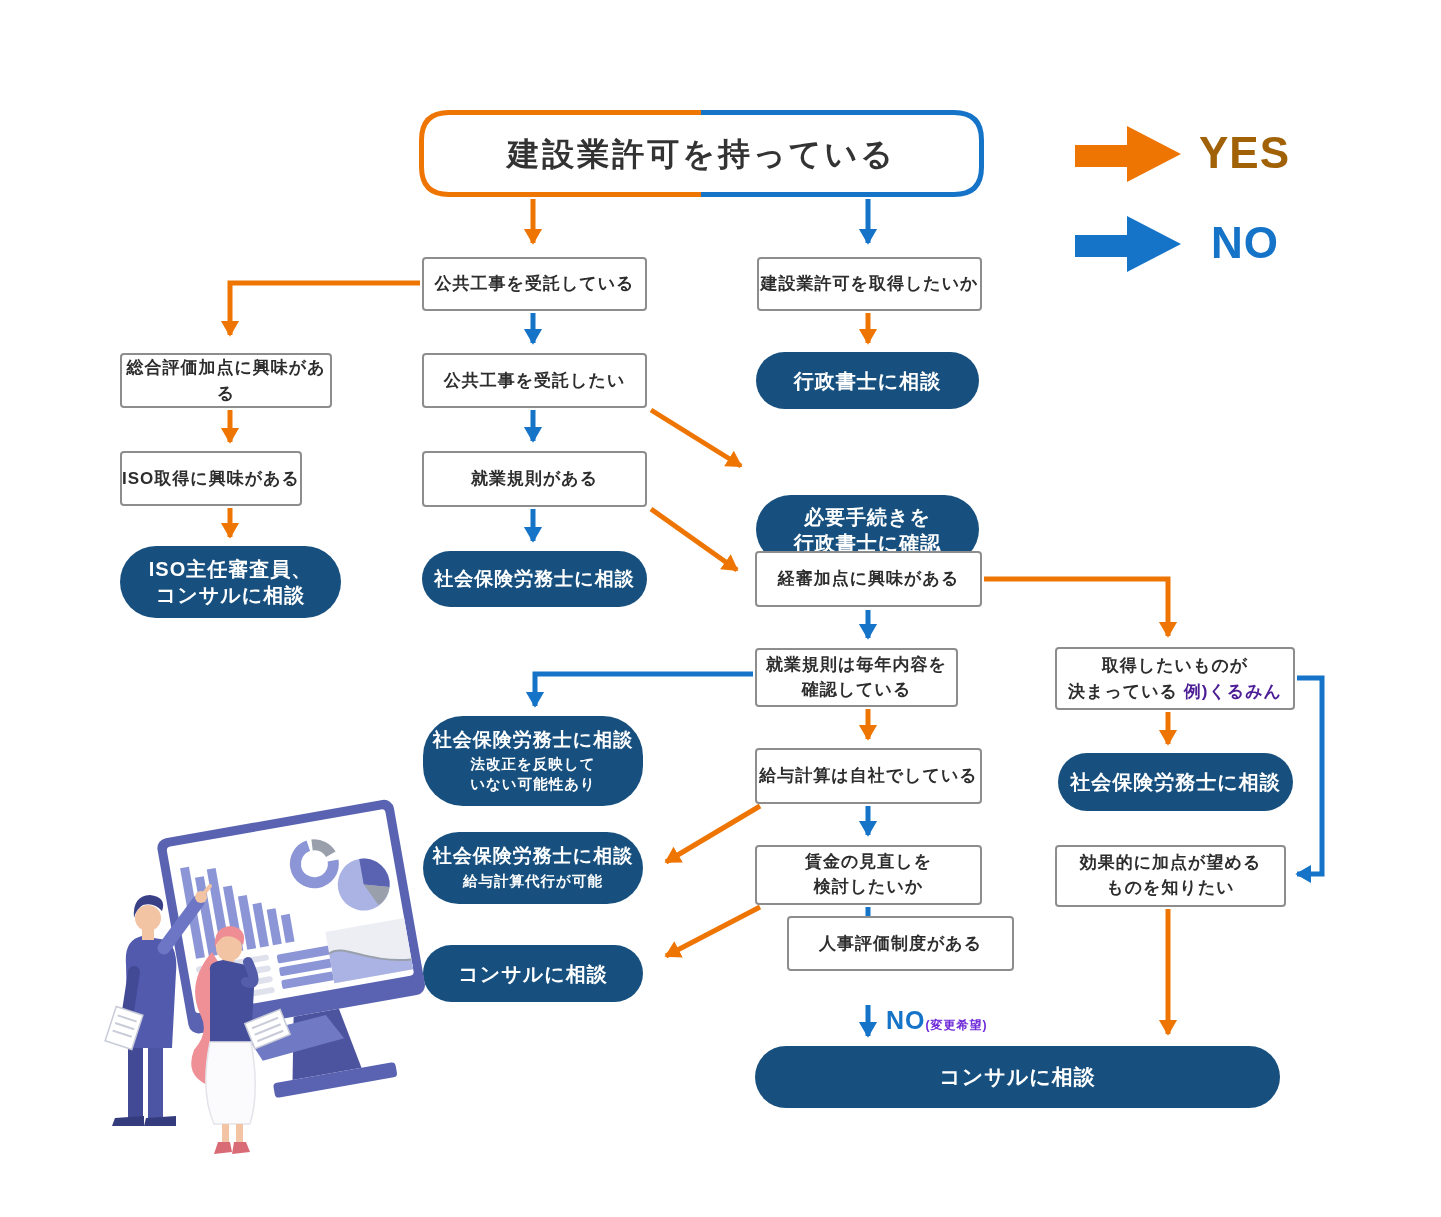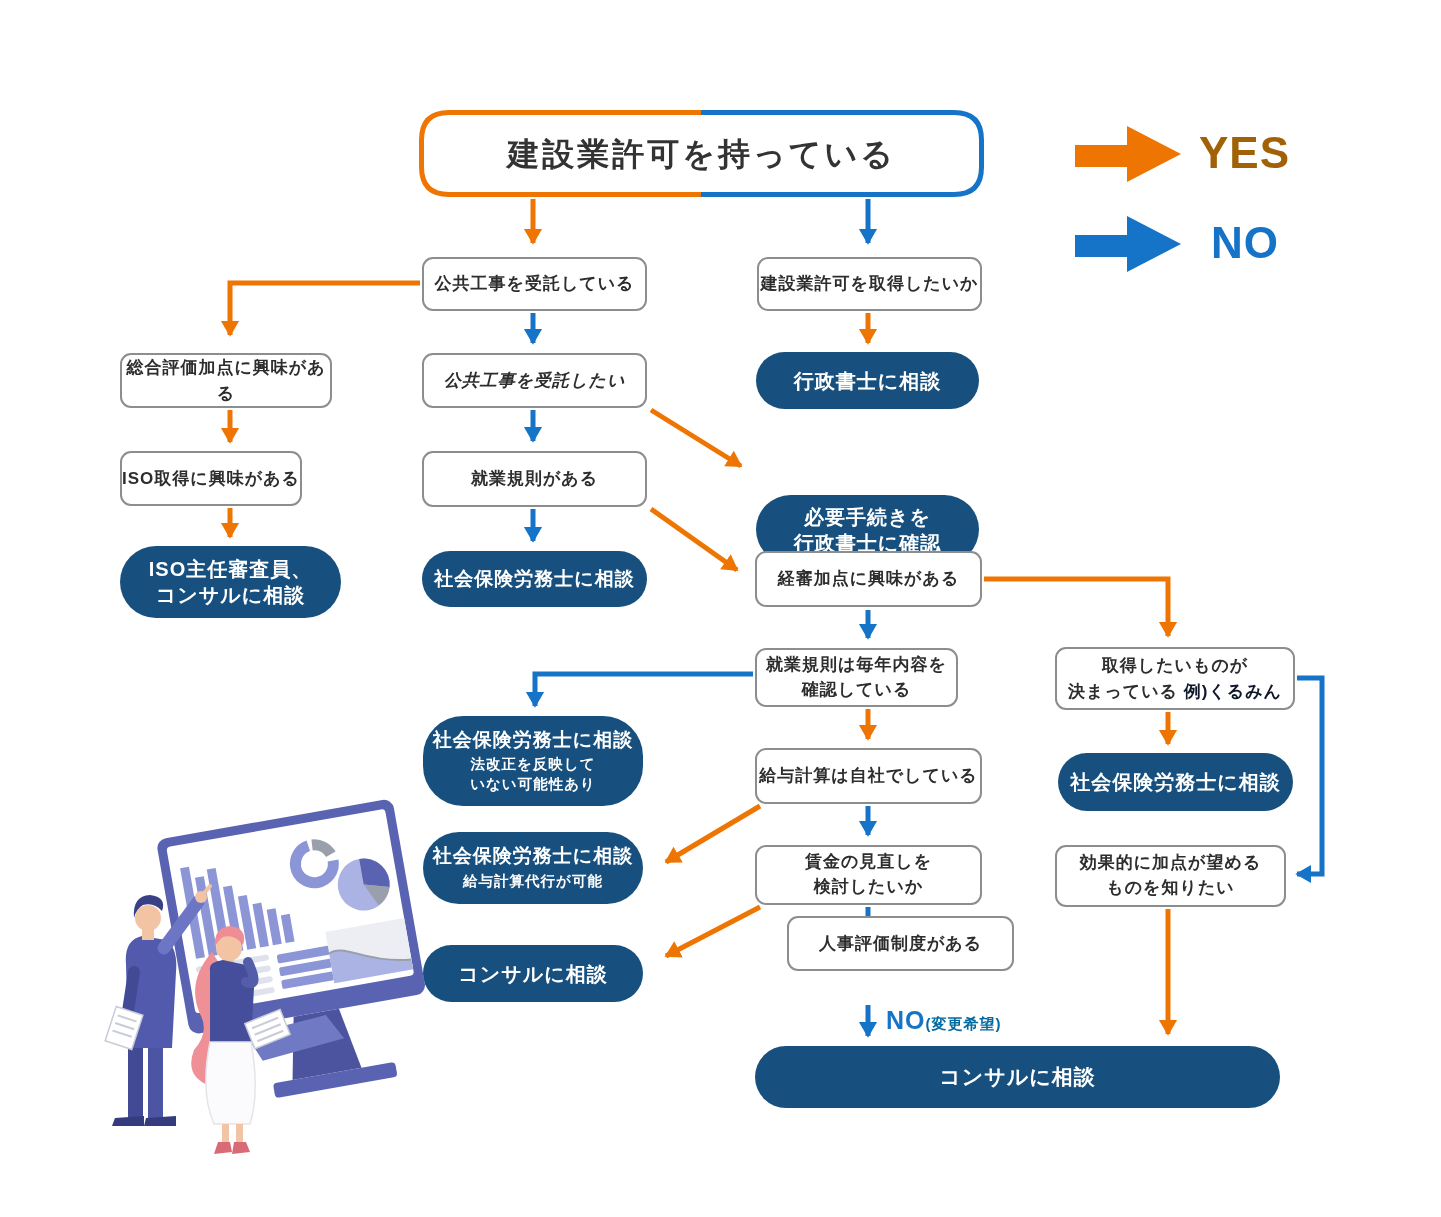--- a/index.html
+++ b/index.html
@@ -6,54 +6,54 @@
   .canvas{
     position:relative;width:1441px;height:1217px;background:#ffffff;overflow:hidden;
     font-family:"Liberation Sans","DejaVu Sans",sans-serif;
   }
   .lines{position:absolute;left:0;top:0;width:1441px;height:1217px;}
   .node{
     position:absolute;display:flex;flex-direction:column;align-items:center;justify-content:center;
     text-align:center;font-weight:700;color:#2d2d2d;white-space:pre-line;box-sizing:border-box;
     letter-spacing:1px;line-height:1.5;
   }
-  .qbox{background:#fff;border:2.5px solid #8d8d8d;border-radius:11px;font-size:17px;}
+  .qbox{background:#fff;border:2.5px solid #8d8d8d;border-radius:4px;font-size:17px;}
   .pill{background:#17507e;color:#fff;border-radius:40px;font-size:19px;letter-spacing:1px;}
   .pill .pill-main{font-size:19px;line-height:1.3;}
   .pill .pill-sub{font-size:14.5px;line-height:1.35;margin-top:3px;text-align:center;}
   .n-root{left:418px;top:110px;width:567px;height:87px;font-size:32px;letter-spacing:3px;color:#333;}
   .n-pubnow{left:422px;top:257px;width:225px;height:54px;}
   .n-wantlic{left:757px;top:257px;width:225px;height:54px;}
   .n-sogo{left:120px;top:353px;width:212px;height:55px;}
-  .n-pubwish{left:422px;top:353px;width:225px;height:55px;font-style:italic;}
+  .n-pubwish{left:422px;top:353px;width:225px;height:55px;}
   .n-gyosei{left:756px;top:352px;width:223px;height:57px;font-size:20px;}
   .n-iso{left:120px;top:451px;width:182px;height:55px;}
   .n-kisoku{left:422px;top:451px;width:225px;height:56px;}
   .n-tetsuzuki{left:756px;top:447px;width:223px;height:69px;font-size:20px;line-height:1.3;margin-top:48px;}
   .n-isolead{left:120px;top:546px;width:221px;height:72px;font-size:20px;line-height:1.3;}
   .n-sharoshimid{left:422px;top:551px;width:225px;height:56px;}
   .n-keishin{left:755px;top:551px;width:227px;height:56px;}
   .n-maitoshi{left:755px;top:648px;width:203px;height:59px;line-height:1.45;}
   .n-target{left:1055px;top:647px;width:240px;height:63px;line-height:1.5;}
-  .n-target .note{color:#0f172a;}
+  .n-target .note{color:#4c1d95;}
   .n-hokaisei{left:423px;top:716px;width:220px;height:90px;}
   .n-kyuyo{left:755px;top:748px;width:227px;height:56px;}
   .n-sharoshiright{left:1058px;top:753px;width:235px;height:58px;font-size:20px;}
   .n-daiko{left:423px;top:832px;width:220px;height:72px;}
   .n-chingin{left:755px;top:845px;width:227px;height:60px;line-height:1.45;}
   .n-koka{left:1055px;top:845px;width:231px;height:62px;line-height:1.45;}
   .n-consul-l{left:423px;top:945px;width:220px;height:57px;font-size:20px;}
   .n-jinji{left:755px;top:916px;width:227px;height:55px;margin-left:32px;}
   .n-consul-big{left:755px;top:1046px;width:525px;height:62px;font-size:21px;}
   .legend-label{position:absolute;font-weight:700;letter-spacing:1px;}
   .legend-yes{left:1199px;top:128px;font-size:44px;color:#a16207;}
   .legend-no{left:1211px;top:218px;font-size:44px;color:#1573c8;}
   .no-note{position:absolute;left:886px;top:1006px;display:flex;align-items:baseline;font-weight:700;}
   .no-note .no-word{color:#1573c8;font-size:25px;letter-spacing:1px;}
-  .no-note .no-paren{color:#0369a1;font-size:15px;letter-spacing:1px;}
+  .no-note .no-paren{color:#6d28d9;font-size:12px;letter-spacing:1px;}
   .illu{position:absolute;left:82px;top:790px;width:348px;height:372px;}
 </style>
 </head>
 <body>
 
 <div class="canvas">
 
   <svg class="lines" viewBox="0 0 1441 1217">
     <defs>
       <marker id="ah-o" viewBox="0 0 10 12" refX="8.5" refY="6" markerWidth="17" markerHeight="20" orient="auto" markerUnits="userSpaceOnUse">

